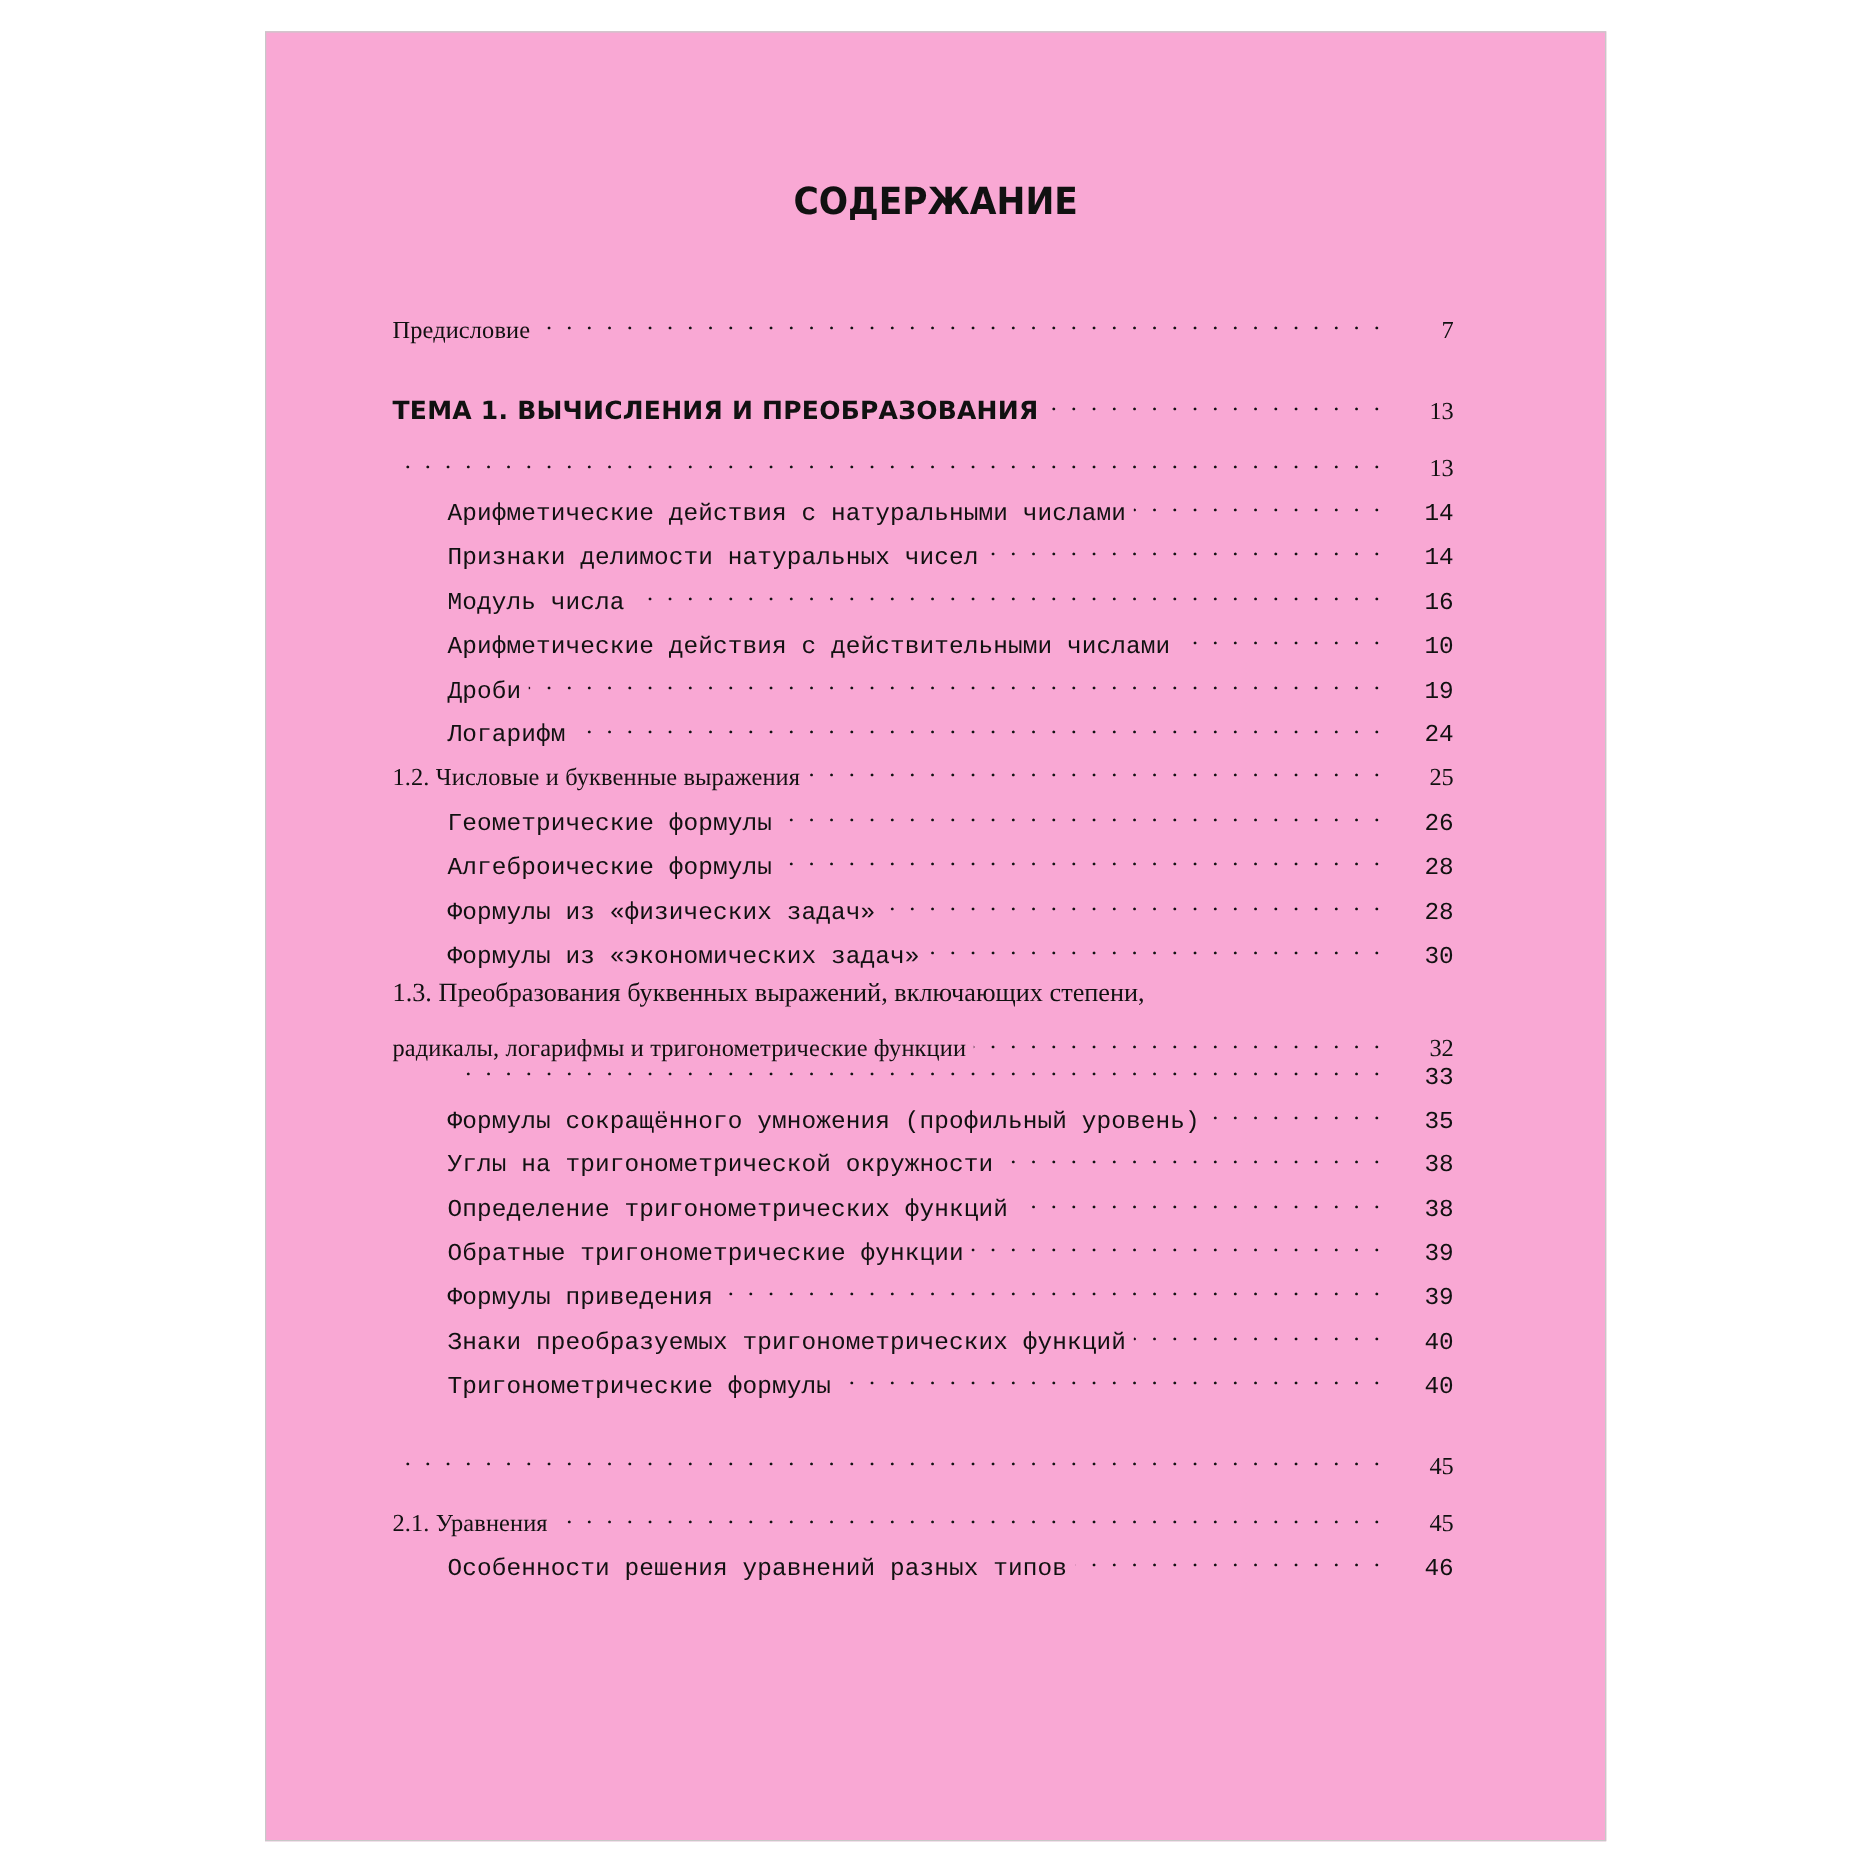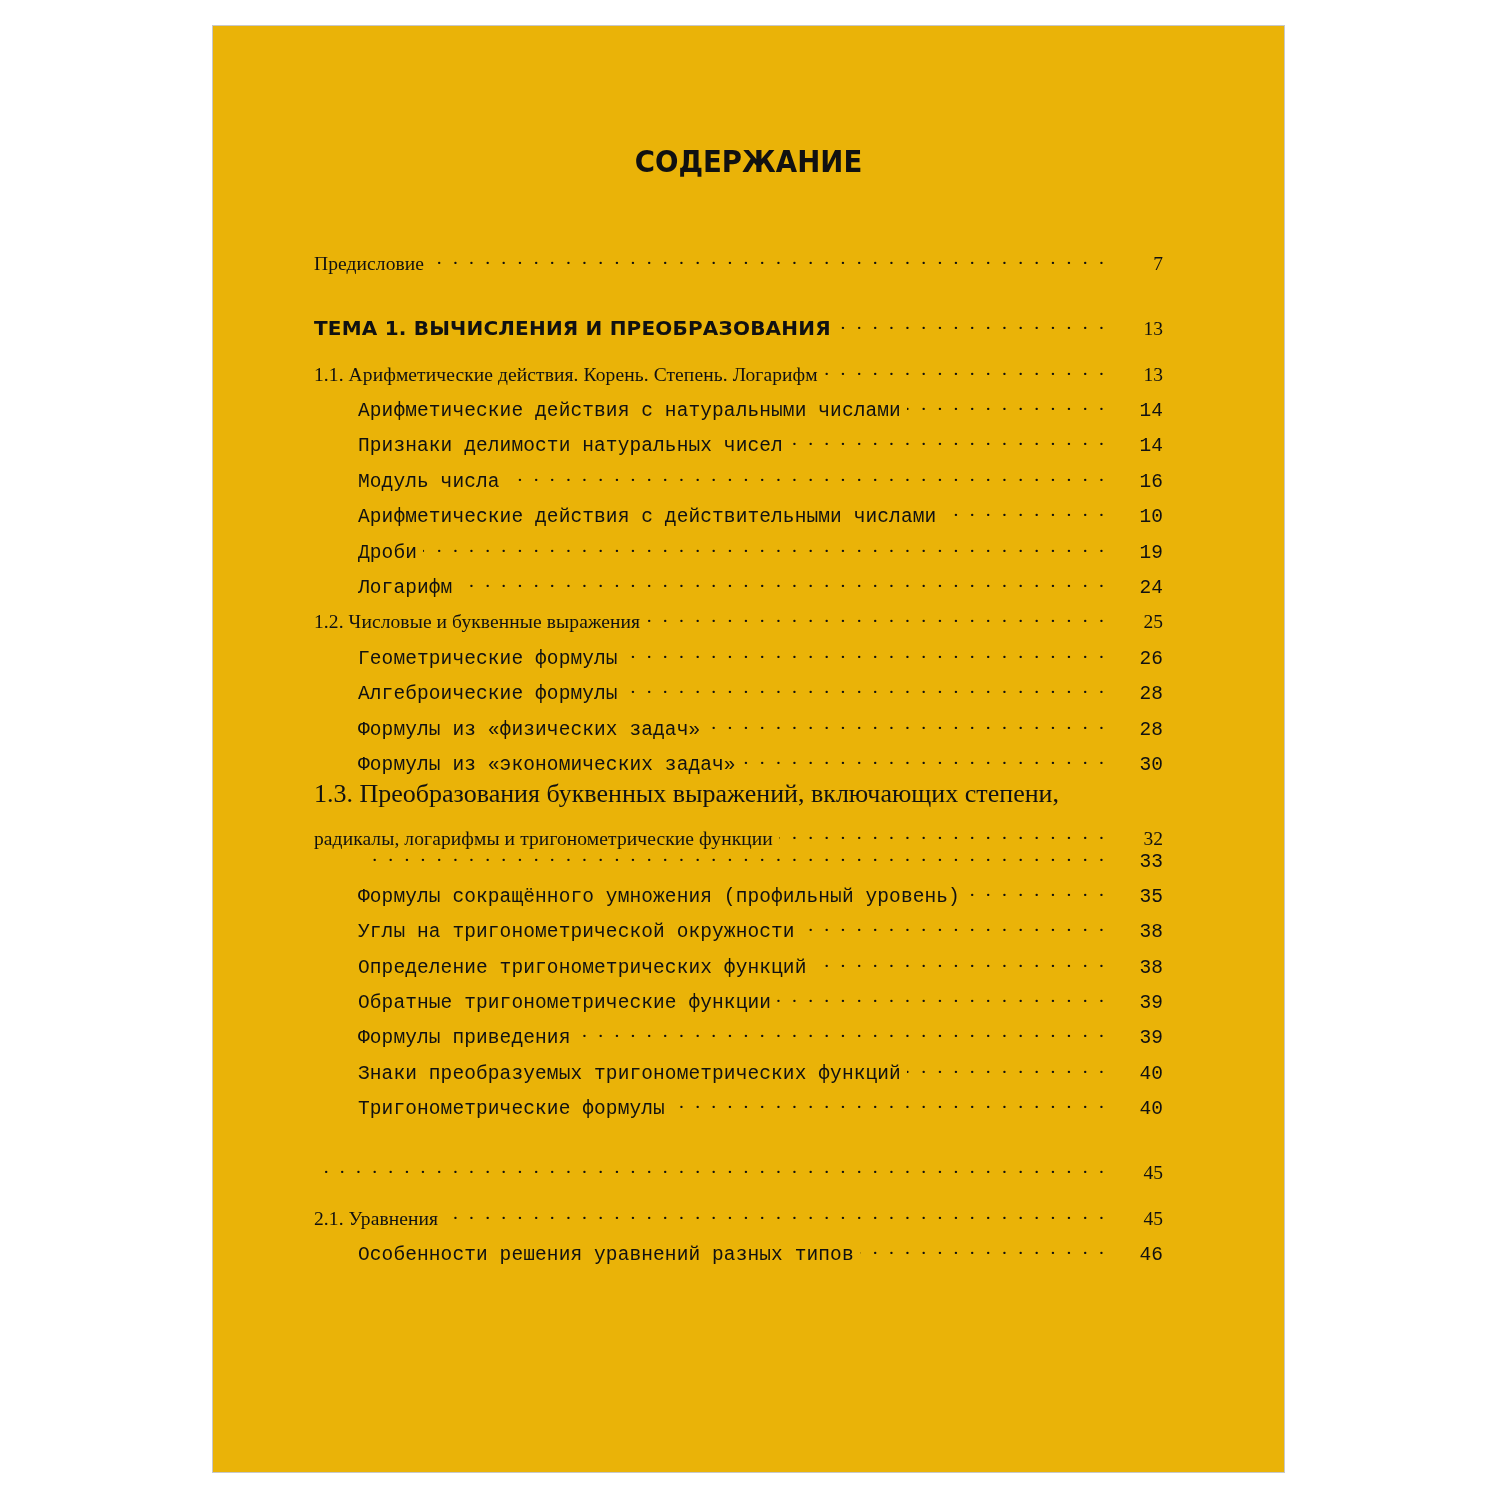--- a/index.html
+++ b/index.html
@@ -1,20 +1,20 @@
 <!DOCTYPE html>
 <html><head>
 <meta charset="utf-8">
 <style>
   html, body { margin: 0; padding: 0; background: #ffffff; }
   body { width: 1500px; height: 1500px; position: relative; overflow: hidden; }
   .page {
     position: absolute; left: 212px; top: 25px;
     width: 1073px; height: 1448px;
-    border: 1px solid #c8c8c8; background: #eab308; box-sizing: border-box;
+    border: 1px solid #c8c8c8; background: #f9a8d4; box-sizing: border-box;
   }
   .title {
     position: absolute; left: 0; right: 0; top: 118px;
     text-align: center;
     font-family: "DejaVu Sans", sans-serif; font-weight: bold;
     font-size: 30px; letter-spacing: 0px; color: #111;
     transform: scaleX(0.92);
   }
   .toc { position: absolute; left: 0; top: 0; width: 100%; height: 100%; }
   .row {
@@ -36,21 +36,21 @@
   }
   .row .page-num {
     flex: 0 0 52px; text-align: right;
   }
   .row.topic .label {
     font-family: "DejaVu Sans", sans-serif; font-weight: bold; font-size: 20px;
     letter-spacing: 0.2px;
   }
   .twoline-first {
     position: absolute; left: 101px;
-    font-family: "Liberation Serif", serif; font-size: 26px; color: #111;
+    font-family: "Liberation Serif", serif; font-size: 21px; color: #111;
     height: 24px; line-height: 24px; white-space: nowrap;
   }
 </style>
 </head>
 <body>
 
 <div class="page">
   <div class="title">СОДЕРЖАНИЕ</div>
 
   <div class="toc">
@@ -61,21 +61,20 @@
       <span class="page-num">7</span>
     </div>
 
     <div class="row topic" style="top:285px">
       <span class="label">ТЕМА 1. ВЫЧИСЛЕНИЯ И ПРЕОБРАЗОВАНИЯ</span>
       <span class="leader"></span>
       <span class="page-num">13</span>
     </div>
 
     <div class="row" style="top:331px">
-      <span class="label">1.1. Арифметические действия. Корень. Степень. Логарифм</span>
       <span class="leader"></span>
       <span class="page-num">13</span>
     </div>
 
     <div class="row indent" style="top:366px">
       <span class="label">Арифметические действия с натуральными числами</span>
       <span class="leader"></span>
       <span class="page-num">14</span>
     </div>
     <div class="row indent" style="top:401px">

